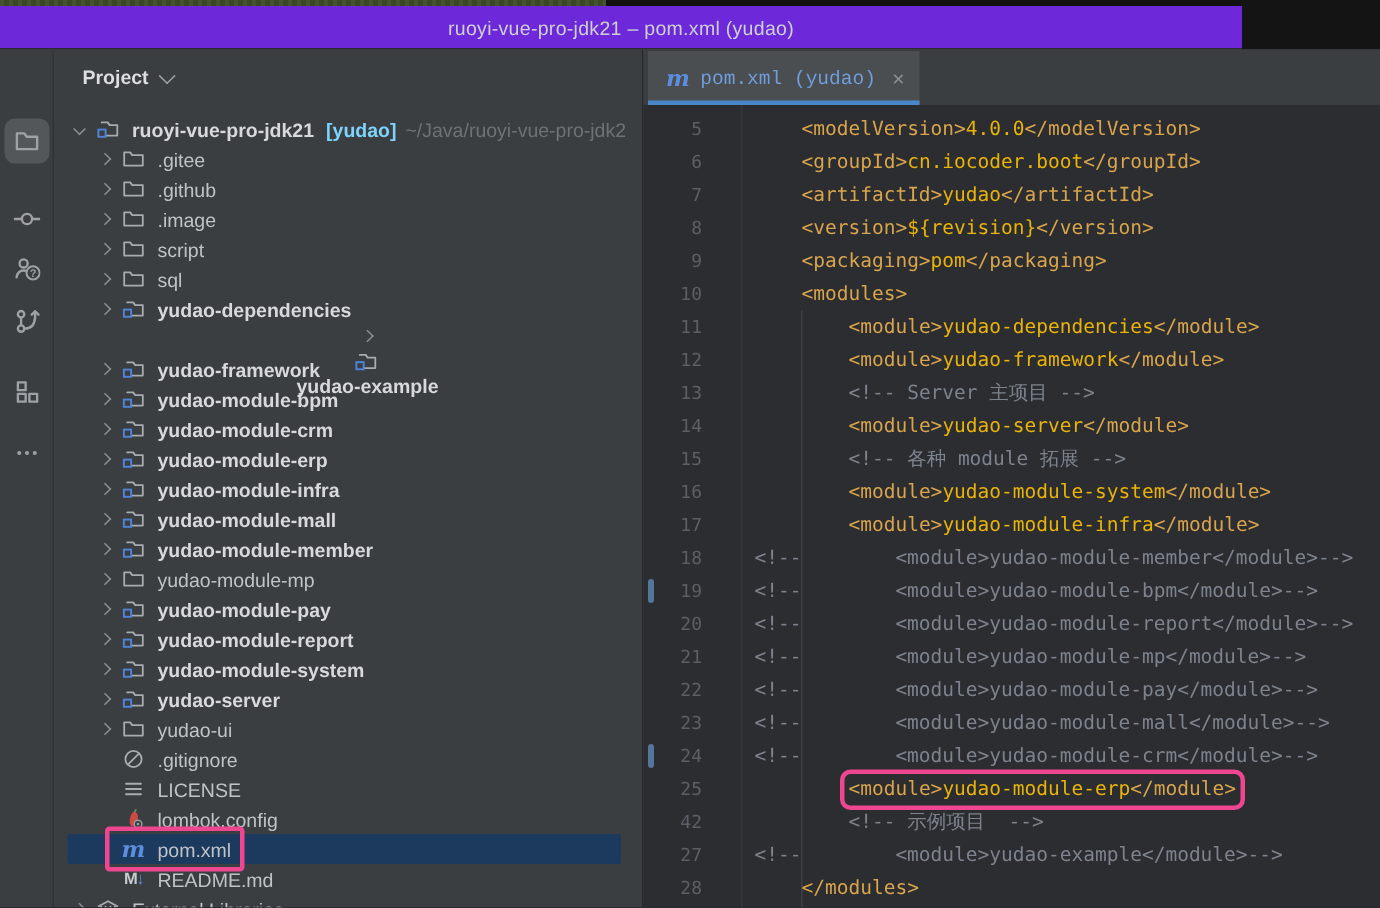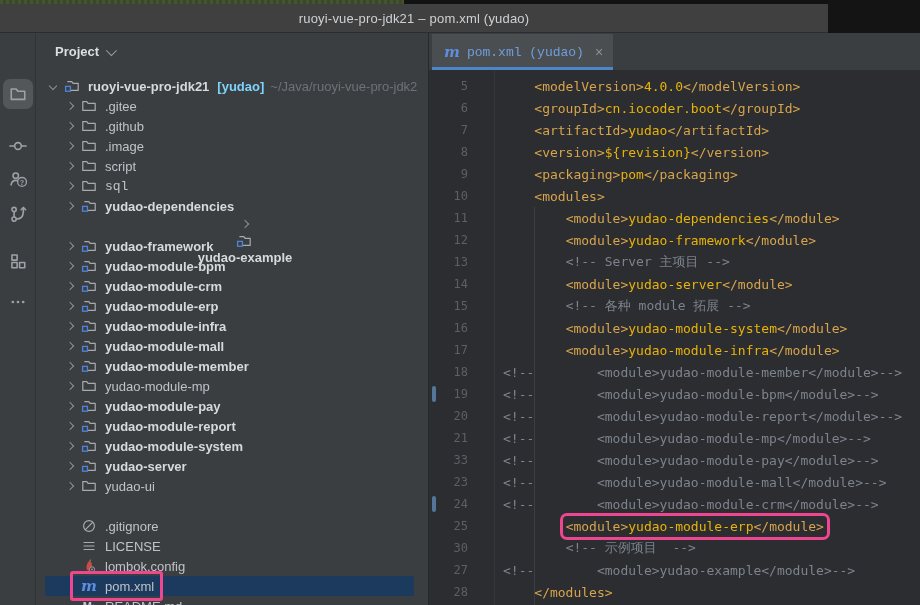--- a/index.html
+++ b/index.html
@@ -6,21 +6,21 @@
   html,body { width:920px; height:605px; overflow:hidden; background:#121212;
               font-family:"Liberation Sans", sans-serif; }
   #stage { position:relative; width:920px; height:605px; }
 
   
   .green-strip { position:absolute; left:0; top:0; width:404px; height:4px;
     background:repeating-linear-gradient(90deg,#46532f 0 3px,#3a4728 3px 6px); }
   .black-corner { position:absolute; right:0; top:0; width:92px; height:33px; background:#141414; }
 
   
-  .titlebar { position:absolute; left:0; top:4px; width:828px; height:29px; background:#404040;
+  .titlebar { position:absolute; left:0; top:4px; width:828px; height:29px; background:#6d28d9;
     display:flex; align-items:center; justify-content:center; border-bottom:1px solid #2a2c2f; }
   .titlebar .title { color:#ced1d4; font-size:13px; letter-spacing:.2px; }
 
   
   .mainwin { position:absolute; left:0; top:33px; width:920px; height:572px; background:#3b3e41; }
 
   
   .stripe { position:absolute; left:0; top:0; width:36px; height:572px; background:#3b3e41;
     border-right:1px solid #313437; }
   .stripe .slot { position:absolute; left:3px; width:30px; height:30px; border-radius:7px;
@@ -215,21 +215,21 @@
             <span class="tchev">
               <span class="cv right"></span>
             </span>
             <span class="ticon">
               <svg width="16" height="16" viewBox="0 0 16 16">
                 <path stroke="#a8abaf" stroke-width="1.2" fill="none" stroke-linejoin="round" stroke-linecap="round" d="M1.8 3.6h4l1.3 1.8h7.1v7H1.8z"></path>
               </svg>
             </span>
             <span class="tlabel">script</span>
           </div>
-          <div class="trow" style="padding-left: 25px; font-family: Liberation Mono, monospace;">
+          <div class="trow" style="padding-left: 25px;">
             <span class="tchev">
               <span class="cv right"></span>
             </span>
             <span class="ticon">
               <svg width="16" height="16" viewBox="0 0 16 16">
                 <path stroke="#a8abaf" stroke-width="1.2" fill="none" stroke-linejoin="round" stroke-linecap="round" d="M1.8 3.6h4l1.3 1.8h7.1v7H1.8z"></path>
               </svg>
             </span>
             <span class="tlabel">sql</span>
           </div>
@@ -404,21 +404,21 @@
             <span class="tchev">
               <span class="cv right"></span>
             </span>
             <span class="ticon">
               <svg width="16" height="16" viewBox="0 0 16 16">
                 <path stroke="#a8abaf" stroke-width="1.2" fill="none" stroke-linejoin="round" stroke-linecap="round" d="M1.8 3.6h4l1.3 1.8h7.1v7H1.8z"></path>
               </svg>
             </span>
             <span class="tlabel">yudao-ui</span>
           </div>
-          <div class="trow" style="padding-left: 25px; margin-top: 20px;">
+          <div class="trow" style="padding-left: 25px;">
             <span class="tchev"></span>
             <span class="ticon">
               <svg width="16" height="16" viewBox="0 0 16 16">
                 <circle stroke="#a8abaf" stroke-width="1.2" fill="none" stroke-linejoin="round" stroke-linecap="round" cx="8" cy="8" r="5.4"></circle>
                 <path stroke="#a8abaf" stroke-width="1.2" fill="none" stroke-linejoin="round" stroke-linecap="round" d="M4.4 11.6 11.6 4.4"></path>
               </svg>
             </span>
             <span class="tlabel">.gitignore</span>
           </div>
           <div class="trow" style="padding-left: 25px;">
@@ -549,38 +549,38 @@
             </div>
             <div class="cline">
               <span class="lnum">20</span>
               <span class="ctext"><span class="sg-c">&lt;!--        &lt;module&gt;yudao-module-report&lt;/module&gt;--&gt;</span></span>
             </div>
             <div class="cline">
               <span class="lnum">21</span>
               <span class="ctext"><span class="sg-c">&lt;!--        &lt;module&gt;yudao-module-mp&lt;/module&gt;--&gt;</span></span>
             </div>
             <div class="cline">
-              <span class="lnum">33</span>
+              <span class="lnum">22</span>
               <span class="ctext"><span class="sg-c">&lt;!--        &lt;module&gt;yudao-module-pay&lt;/module&gt;--&gt;</span></span>
             </div>
             <div class="cline">
               <span class="lnum">23</span>
               <span class="ctext"><span class="sg-c">&lt;!--        &lt;module&gt;yudao-module-mall&lt;/module&gt;--&gt;</span></span>
             </div>
             <div class="cline">
               <span class="mark"></span>
               <span class="lnum">24</span>
               <span class="ctext"><span class="sg-c">&lt;!--        &lt;module&gt;yudao-module-crm&lt;/module&gt;--&gt;</span></span>
             </div>
             <div class="cline">
               <span class="lnum">25</span>
               <span class="ctext"><span class="sg-p">        </span><span class="hlbox"><span class="sg-t">&lt;module&gt;</span><span class="sg-v">yudao-module-erp</span><span class="sg-t">&lt;/module&gt;</span></span></span>
             </div>
             <div class="cline">
-              <span class="lnum">30</span>
+              <span class="lnum">42</span>
               <span class="ctext"><span class="sg-p">        </span><span class="sg-c">&lt;!-- 示例项目  --&gt;</span></span>
             </div>
             <div class="cline">
               <span class="lnum">27</span>
               <span class="ctext"><span class="sg-c">&lt;!--        &lt;module&gt;yudao-example&lt;/module&gt;--&gt;</span></span>
             </div>
             <div class="cline">
               <span class="lnum">28</span>
               <span class="ctext"><span class="sg-p">    </span><span class="sg-t">&lt;/modules&gt;</span></span>
             </div>

